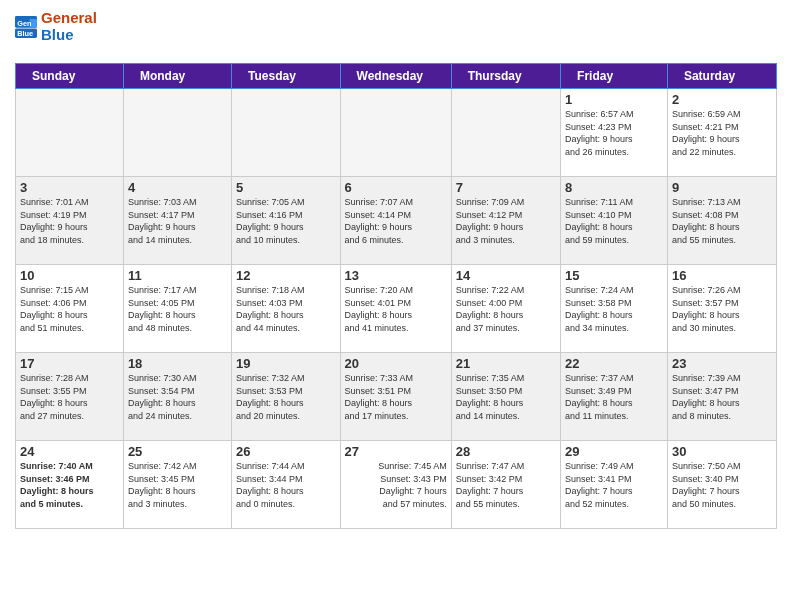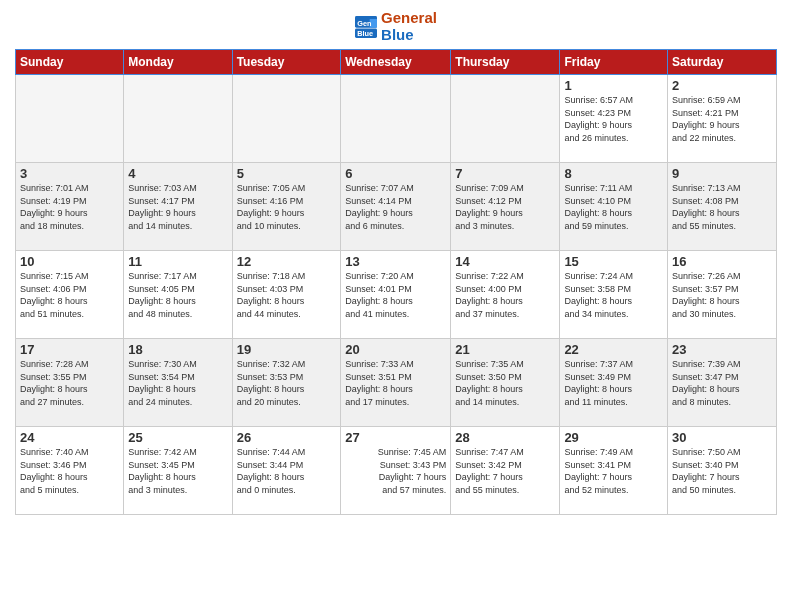--- a/index.html
+++ b/index.html
@@ -10,23 +10,23 @@
       background: #fff;
       overflow: hidden;
     }
     .page {
       width: 792px;
       height: 612px;
       padding: 10px 15px;
     }
     .header {
       display: flex;
-      justify-content: center;
+      justify-content: flex-start;
       align-items: flex-start;
-      margin-bottom: 6px;
+      margin-bottom: 20px;
     }
     .logo {
       display: flex;
       align-items: center;
       gap: 2px;
     }
     .logo-icon {
       width: 22px;
       height: 22px;
       margin-right: 2px;
@@ -42,25 +42,25 @@
     .subtitle {
       font-size: 14px;
       color: #333;
       font-weight: bold;
     }
     .calendar {
       width: 100%;
       border-collapse: collapse;
     }
     .calendar th {
-      background: #b91c1c;
+      background: #4c1d95;
       color: #fff;
       font-size: 12px;
       font-weight: bold;
-      padding: 5px 4px;
+      padding: 5px 16px;
       text-align: left;
       border: 1px solid #4488dd;
     }
     .calendar td {
       border: 1px solid #ccc;
       vertical-align: top;
       padding: 3px 4px;
       font-size: 9.5px;
       color: #333;
       background: #fff;
@@ -295,21 +295,21 @@
             <span class="day-num">23</span>
             <div class="day-info" style="white-space: pre-line;">Sunrise: 7:39 AM
 Sunset: 3:47 PM
 Daylight: 8 hours
 and 8 minutes.</div>
           </td>
         </tr>
         <tr>
           <td>
             <span class="day-num">24</span>
-            <div class="day-info" style="white-space: pre-line;">Sunrise: 7:40 AM
+            <div class="day-info" style="white-space: pre-line; font-weight: bold;">Sunrise: 7:40 AM
 Sunset: 3:46 PM
 Daylight: 8 hours
 and 5 minutes.</div>
           </td>
           <td>
             <span class="day-num">25</span>
             <div class="day-info" style="white-space: pre-line;">Sunrise: 7:42 AM
 Sunset: 3:45 PM
 Daylight: 8 hours
 and 3 minutes.</div>

